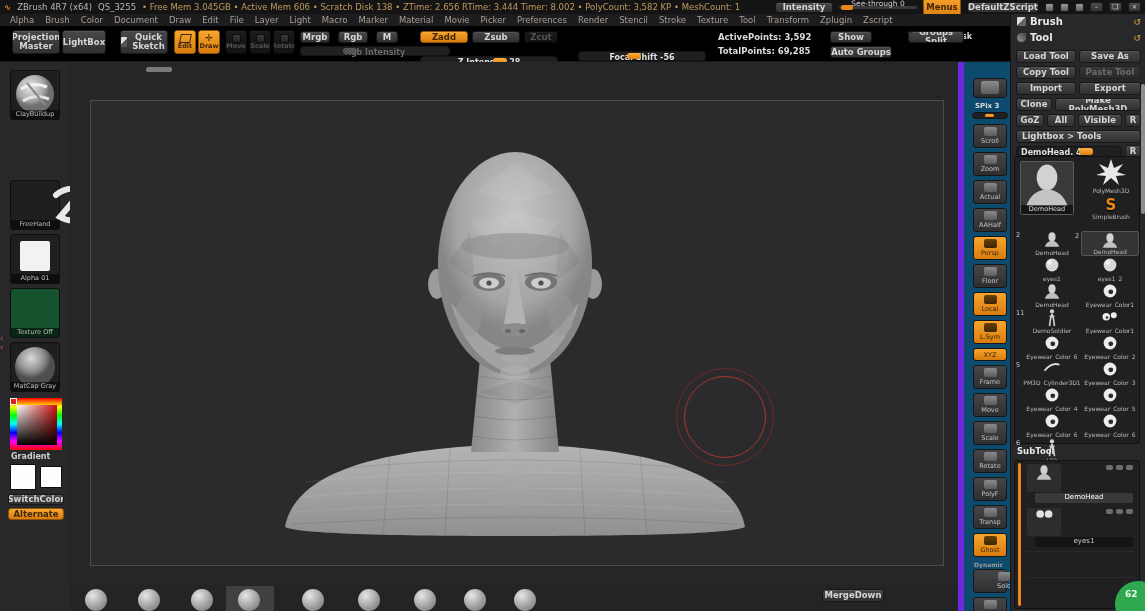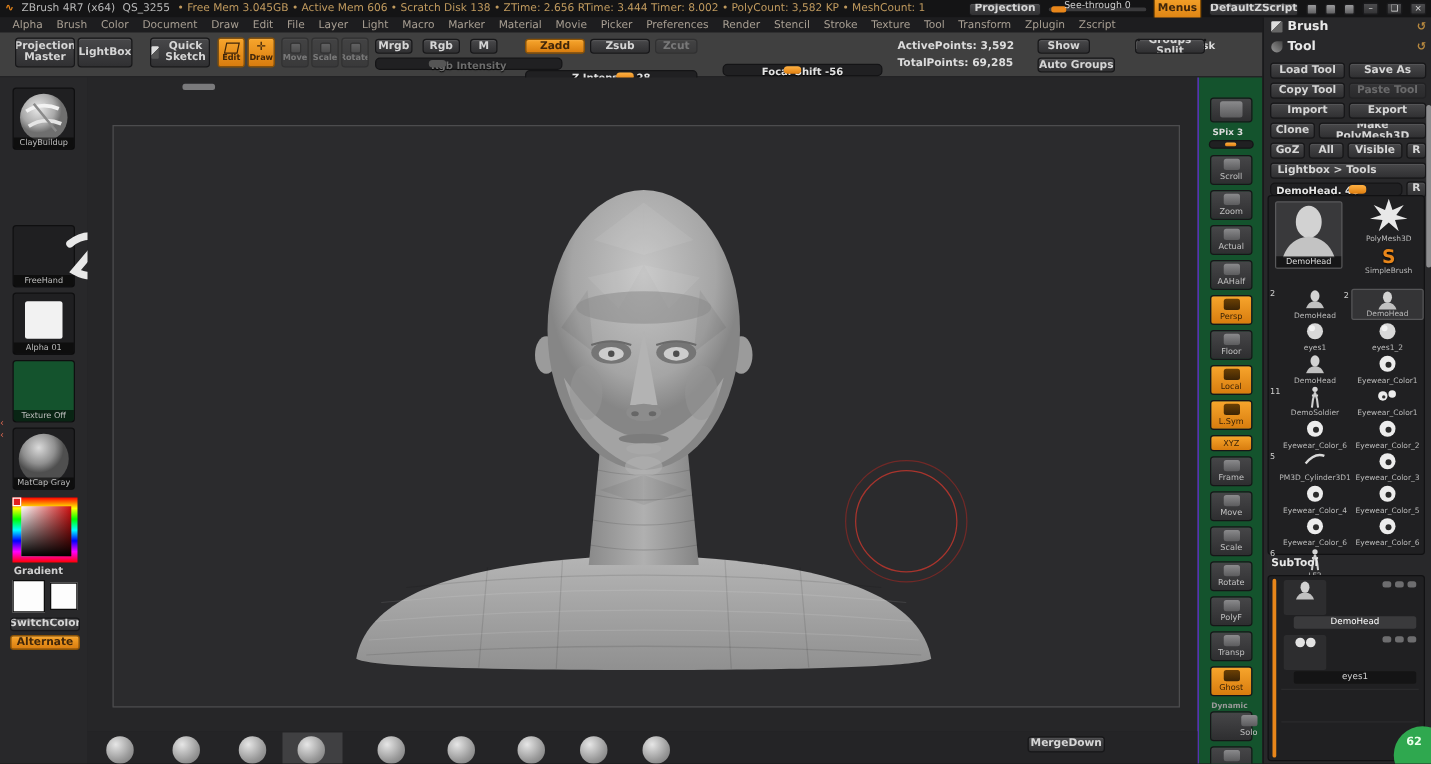--- a/index.html
+++ b/index.html
@@ -26,40 +26,40 @@
 
   
   #titlebar { position:absolute; left:0; top:0; width:1145px; height:14px; background:#141415;
               display:flex; align-items:center; gap:6px; padding:0 4px; font-size:8.5px; color:#b9b9b9; }
   #titlebar .stats { color:#c09a5e; }
   #menubar { position:absolute; left:0; top:14px; width:1010px; height:12px; background:#1d1d1f;
              display:flex; align-items:center; gap:11px; padding:0 10px; }
   #menubar span { color:#a89f93; font-size:8.5px; }
 
   
-  #shelf { position:absolute; left:0; top:26px; width:1010px; height:36px; background:#404040;
+  #shelf { position:absolute; left:0; top:26px; width:1010px; height:36px; background:#000000;
            border-bottom:1px solid #1a1a1c; }
 
   
   #leftshelf { position:absolute; left:0; top:62px; width:70px; height:549px; background:#28282a; }
   .lthumb { position:absolute; left:10px; width:50px; background:#1f1f21; border:1px solid #0f0f10;
             border-radius:3px; }
   .lthumb .cap { position:absolute; left:0; right:0; bottom:0; height:9px; background:rgba(0,0,0,.55);
                  color:#bdbdbd; font-size:6.5px; text-align:center; overflow:hidden; }
 
   
   #canvas { position:absolute; left:70px; top:62px; width:888px; height:523px; background:#262628; overflow:hidden; }
   #docframe { position:absolute; left:20px; top:38px; width:854px; height:466px; border:1px solid #4c4c4e;
               background:#2b2b2d; }
   #hscroll { position:absolute; left:76px; top:5px; width:26px; height:5px; background:#7a7a7c; border-radius:2px; }
   .cursor-ring { position:absolute; border-radius:50%; }
 
   
-  #rightshelf { position:absolute; left:958px; top:62px; width:52px; height:549px; background:#14532d;
-                border-left:1px solid #6d28d9; }
+  #rightshelf { position:absolute; left:958px; top:62px; width:52px; height:549px; background:#0c4a6e;
+                border-left:6px solid #6d28d9; }
   .rsbtn { position:absolute; left:9px; width:34px; height:24px; display:flex; flex-direction:column;
            align-items:center; justify-content:center; background:linear-gradient(#464648,#2e2e30);
            border:1px solid #161618; border-radius:3px; color:#c2c2c2; font-size:6.5px; }
   .rsbtn .ic { width:13px; height:9px; border-radius:2px; background:linear-gradient(#8a8a8c,#5c5c5e);
                margin-bottom:1px; }
   .rsbtn.on { background:linear-gradient(#f7a52c,#d87c0e); color:#3c2407; }
   .rsbtn.on .ic { background:linear-gradient(#6b4004,#3c2405); }
 
   
   #dock { position:absolute; left:1010px; top:14px; width:135px; height:597px; background:#28282a;
@@ -102,21 +102,21 @@
 <body>
 
 <div id="app">
 
   <div id="titlebar">
     <span style="color:#e8861a;font-weight:bold;">∿</span>
     <span>ZBrush 4R7 (x64)</span>
     <span>QS_3255</span>
     <span class="stats">• Free Mem 3.045GB • Active Mem 606 • Scratch Disk 138 •  ZTime: 2.656  RTime: 3.444  Timer: 8.002 • PolyCount: 3,582 KP • MeshCount: 1</span>
     <span style="flex:1"></span>
-    <div class="btn" style="width:58px;height:11px;">Projection</div>
+    <div class="btn" style="width:58px;height:11px;">Intensity</div>
     <div style="position:relative;width:78px;height:11px;">
       <div style="position:absolute;left:0;right:0;top:4px;height:3px;background:#3a3a3c;border-radius:2px;"></div>
       <div style="position:absolute;left:2px;top:3px;width:12px;height:5px;background:#e8861a;border-radius:2px;"></div>
       <div style="position:absolute;left:0;right:0;top:-3px;text-align:center;font-size:7.5px;color:#cfcfcf;">See-through 0</div>
     </div>
     <div class="btn orange" style="width:38px;height:25px;">Menus</div>
     <div class="btn" style="width:72px;height:11px;">DefaultZScript</div>
     <span class="mini-ic"></span>
     <span class="mini-ic"></span>
     <span class="mini-ic"></span>

